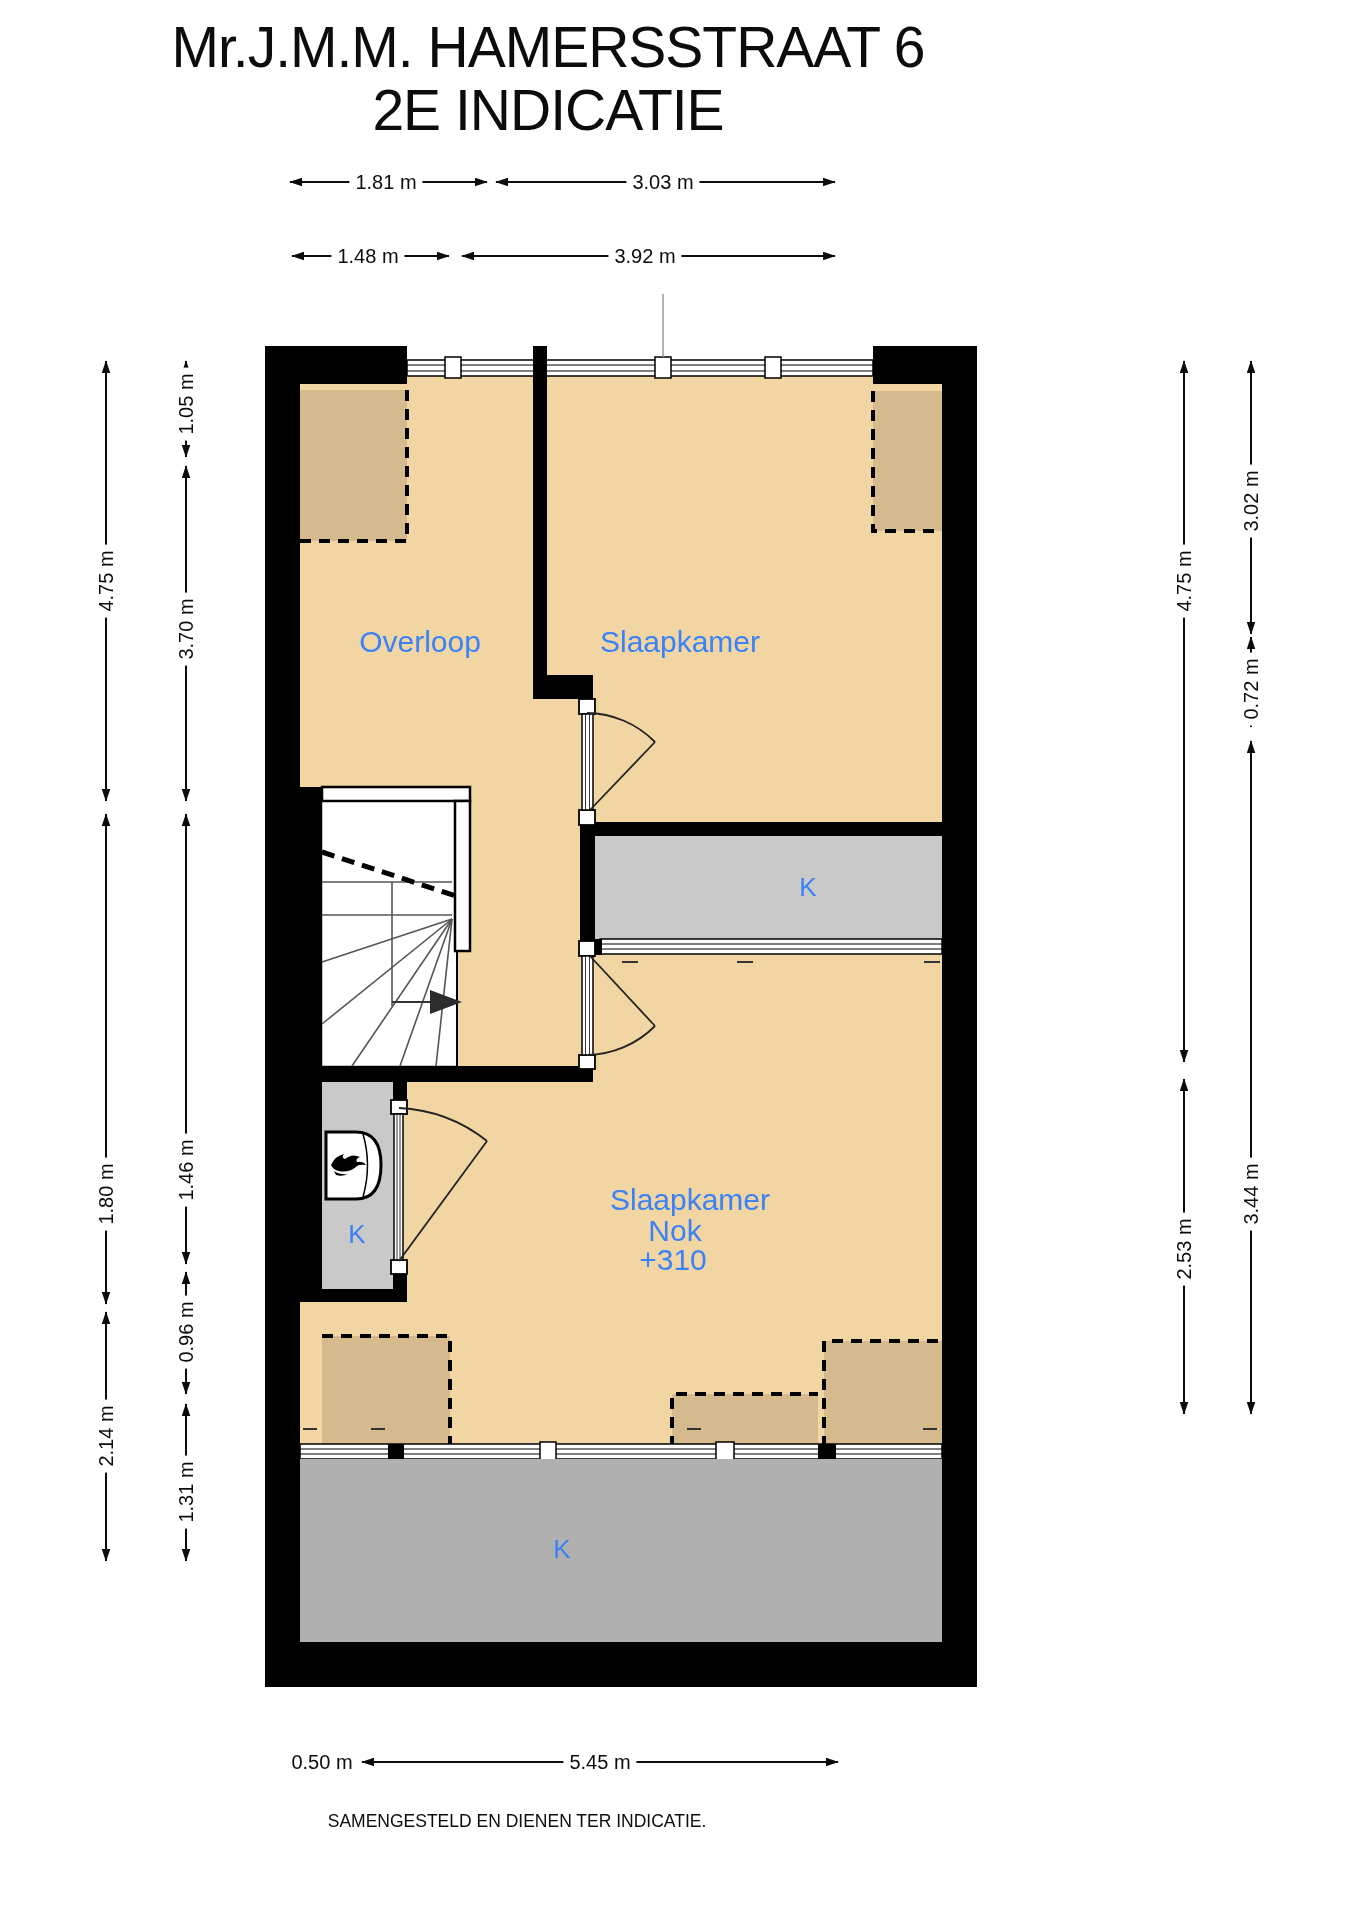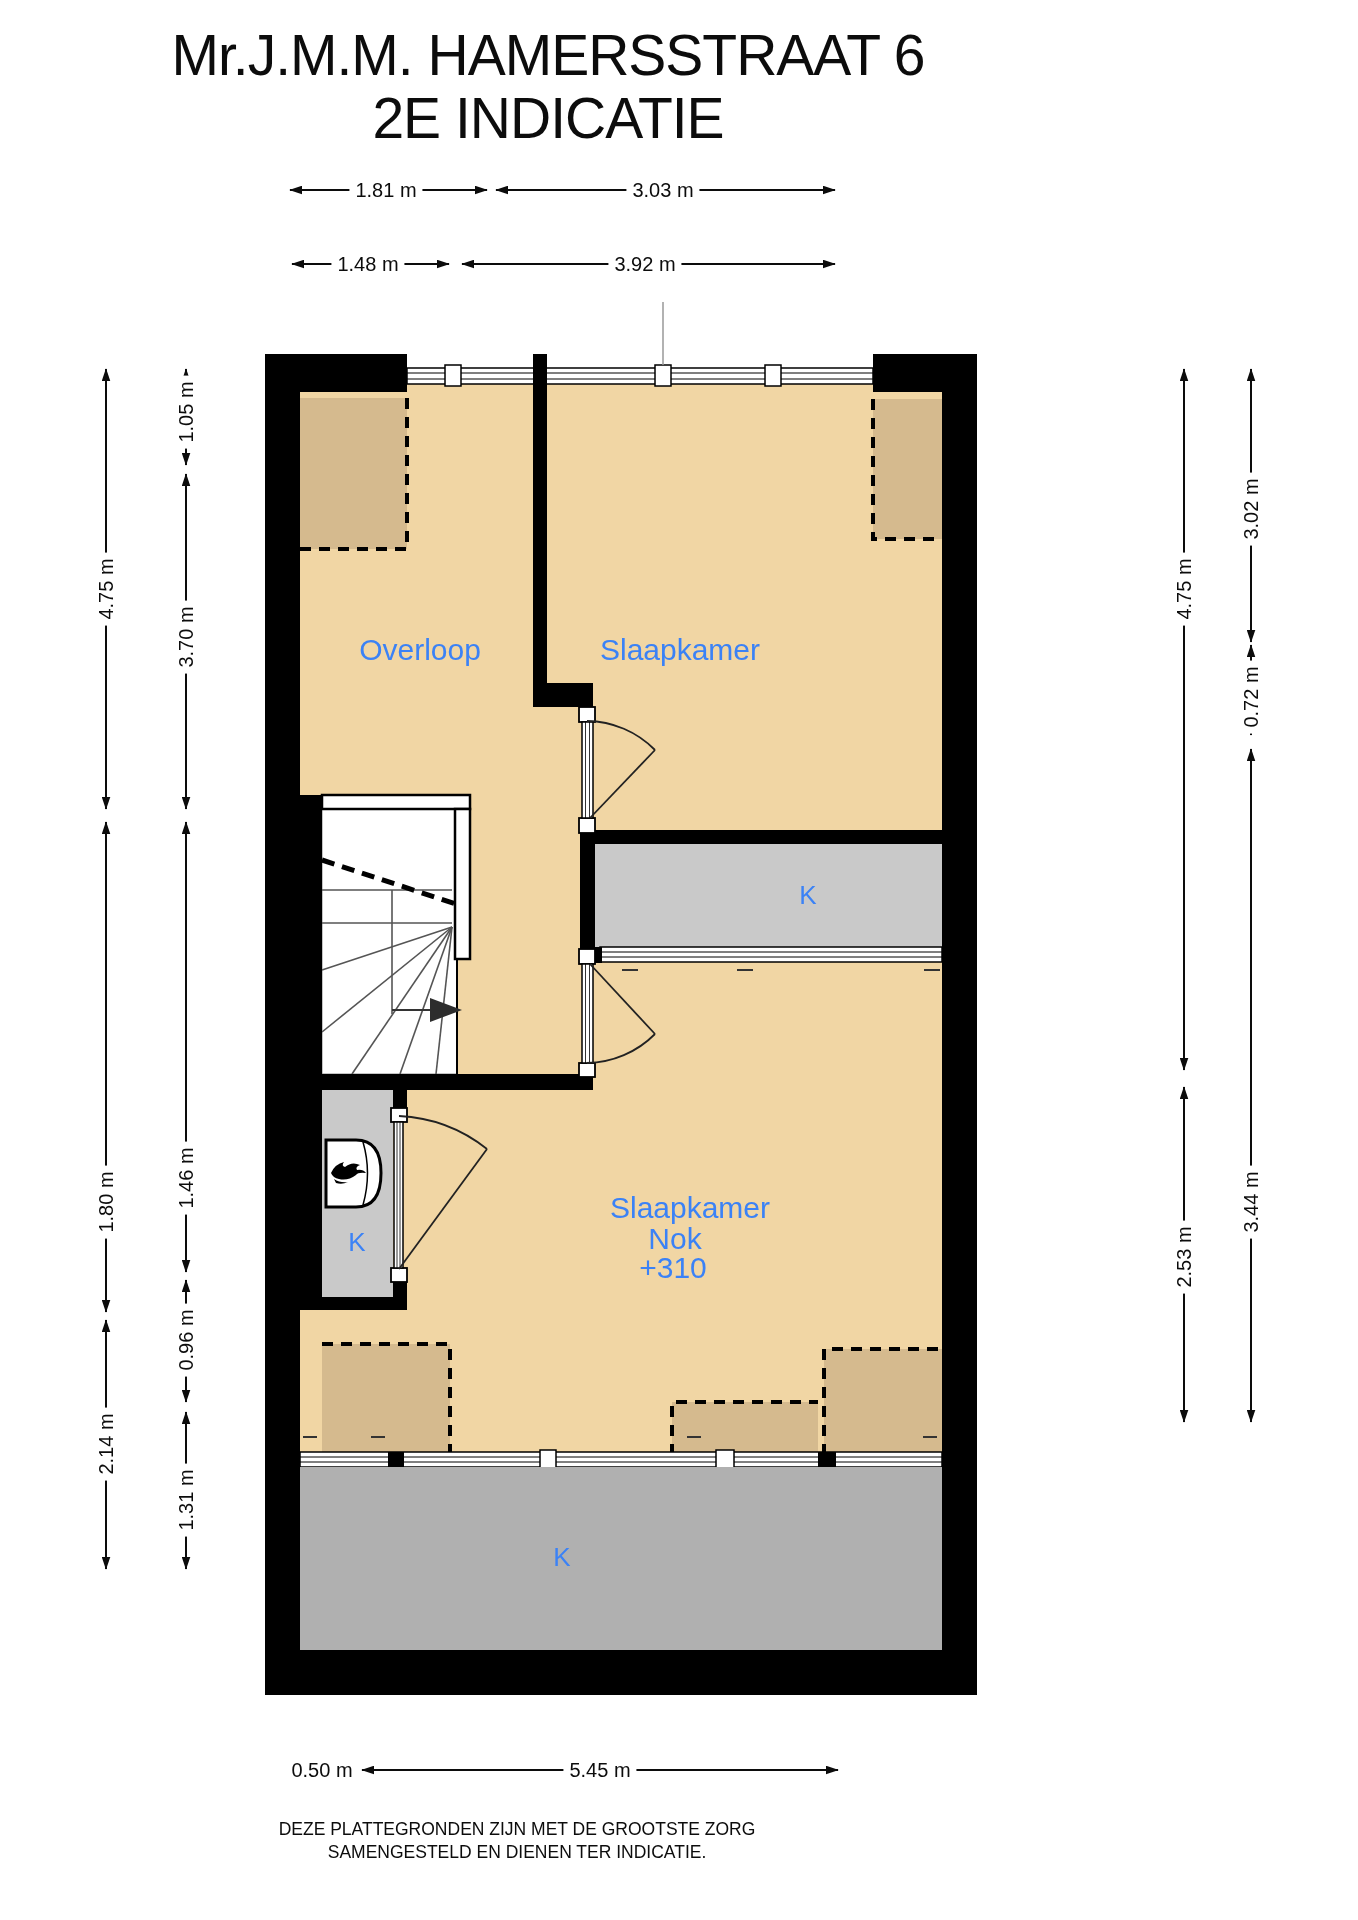--- a/index.html
+++ b/index.html
@@ -1,18 +1,18 @@
 <!DOCTYPE html>
 <html style="--c-wall: #000000; --c-floor_tan: #f1d6a4; --c-dormer_tan: #d5ba8e; --c-gray_mid: #c9c9c9; --c-gray_bottom: #b0b0b0; --c-text: #111111;"><head>
 <meta charset="utf-8">
 <style>
   html,body{margin:0;padding:0;background:#fff;}
   body{width:1358px;height:1920px;position:relative;overflow:hidden;
        font-family:"Liberation Sans","DejaVu Sans",sans-serif;color:#111;}
-  #stage{position:absolute;left:0;top:12px;width:1358px;height:1860px;}
+  #stage{position:absolute;left:0;top:4px;width:1358px;height:1860px;}
   svg.plan{position:absolute;left:0;top:0;}
   .abs{position:absolute;}
   .title{left:548px;top:12px;transform:translateX(-50%);text-align:center;
          font-size:57px;line-height:63px;letter-spacing:-1px;white-space:nowrap;color:#0c0c0c;}
   .dim-label{position:absolute;transform:translate(-50%,-50%);background:#fff;
              font-size:20px;line-height:20px;padding:2px 6px;white-space:nowrap;color:#0c0c0c;}
   .dim-label.vert{transform:translate(-50%,-50%) rotate(-90deg);}
   .room-label{position:absolute;transform:translate(-50%,-50%);font-size:30px;
               line-height:30px;white-space:nowrap;color:#3b82f6;}
   .room-label.small{font-size:26px;}
@@ -232,17 +232,16 @@
   <div class="room-label small" style="left:562px;top:1545px">K</div>
 
   <div class="room-hotspot" style="left:300px;top:374px;width:233px;height:409px"></div>
   <div class="room-hotspot" style="left:547px;top:374px;width:395px;height:444px"></div>
   <div class="room-hotspot" style="left:595px;top:832px;width:347px;height:103px"></div>
   <div class="room-hotspot" style="left:300px;top:950px;width:642px;height:490px"></div>
   <div class="room-hotspot" style="left:322px;top:1078px;width:71px;height:207px"></div>
   <div class="room-hotspot" style="left:300px;top:1455px;width:642px;height:183px"></div>
 
   <div class="abs footer">
-    <div>DEZE PLATTEGRONDEN ZIJN MET DE GROOTSTE ZORG</div>
     <div>SAMENGESTELD EN DIENEN TER INDICATIE.</div>
   </div>
 
 </div>
 
 </body></html>

